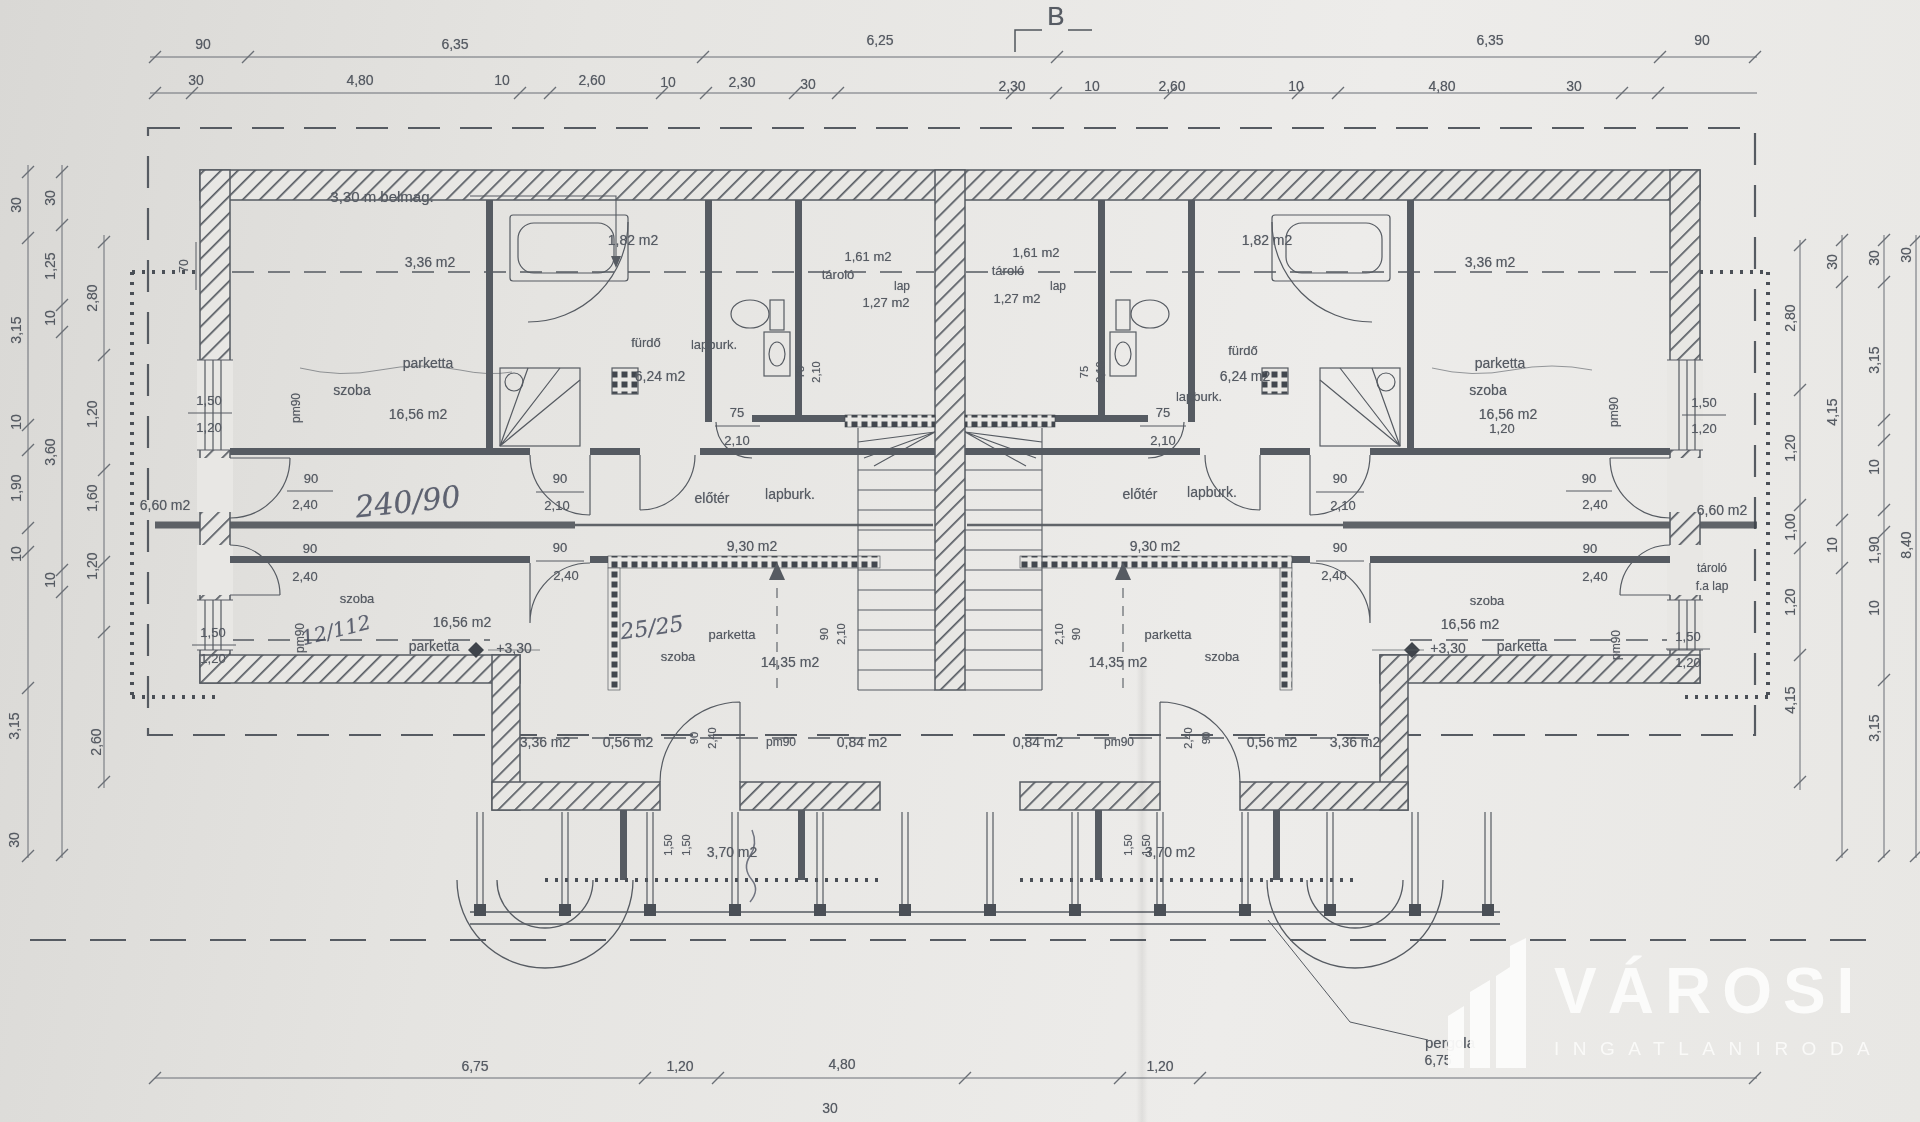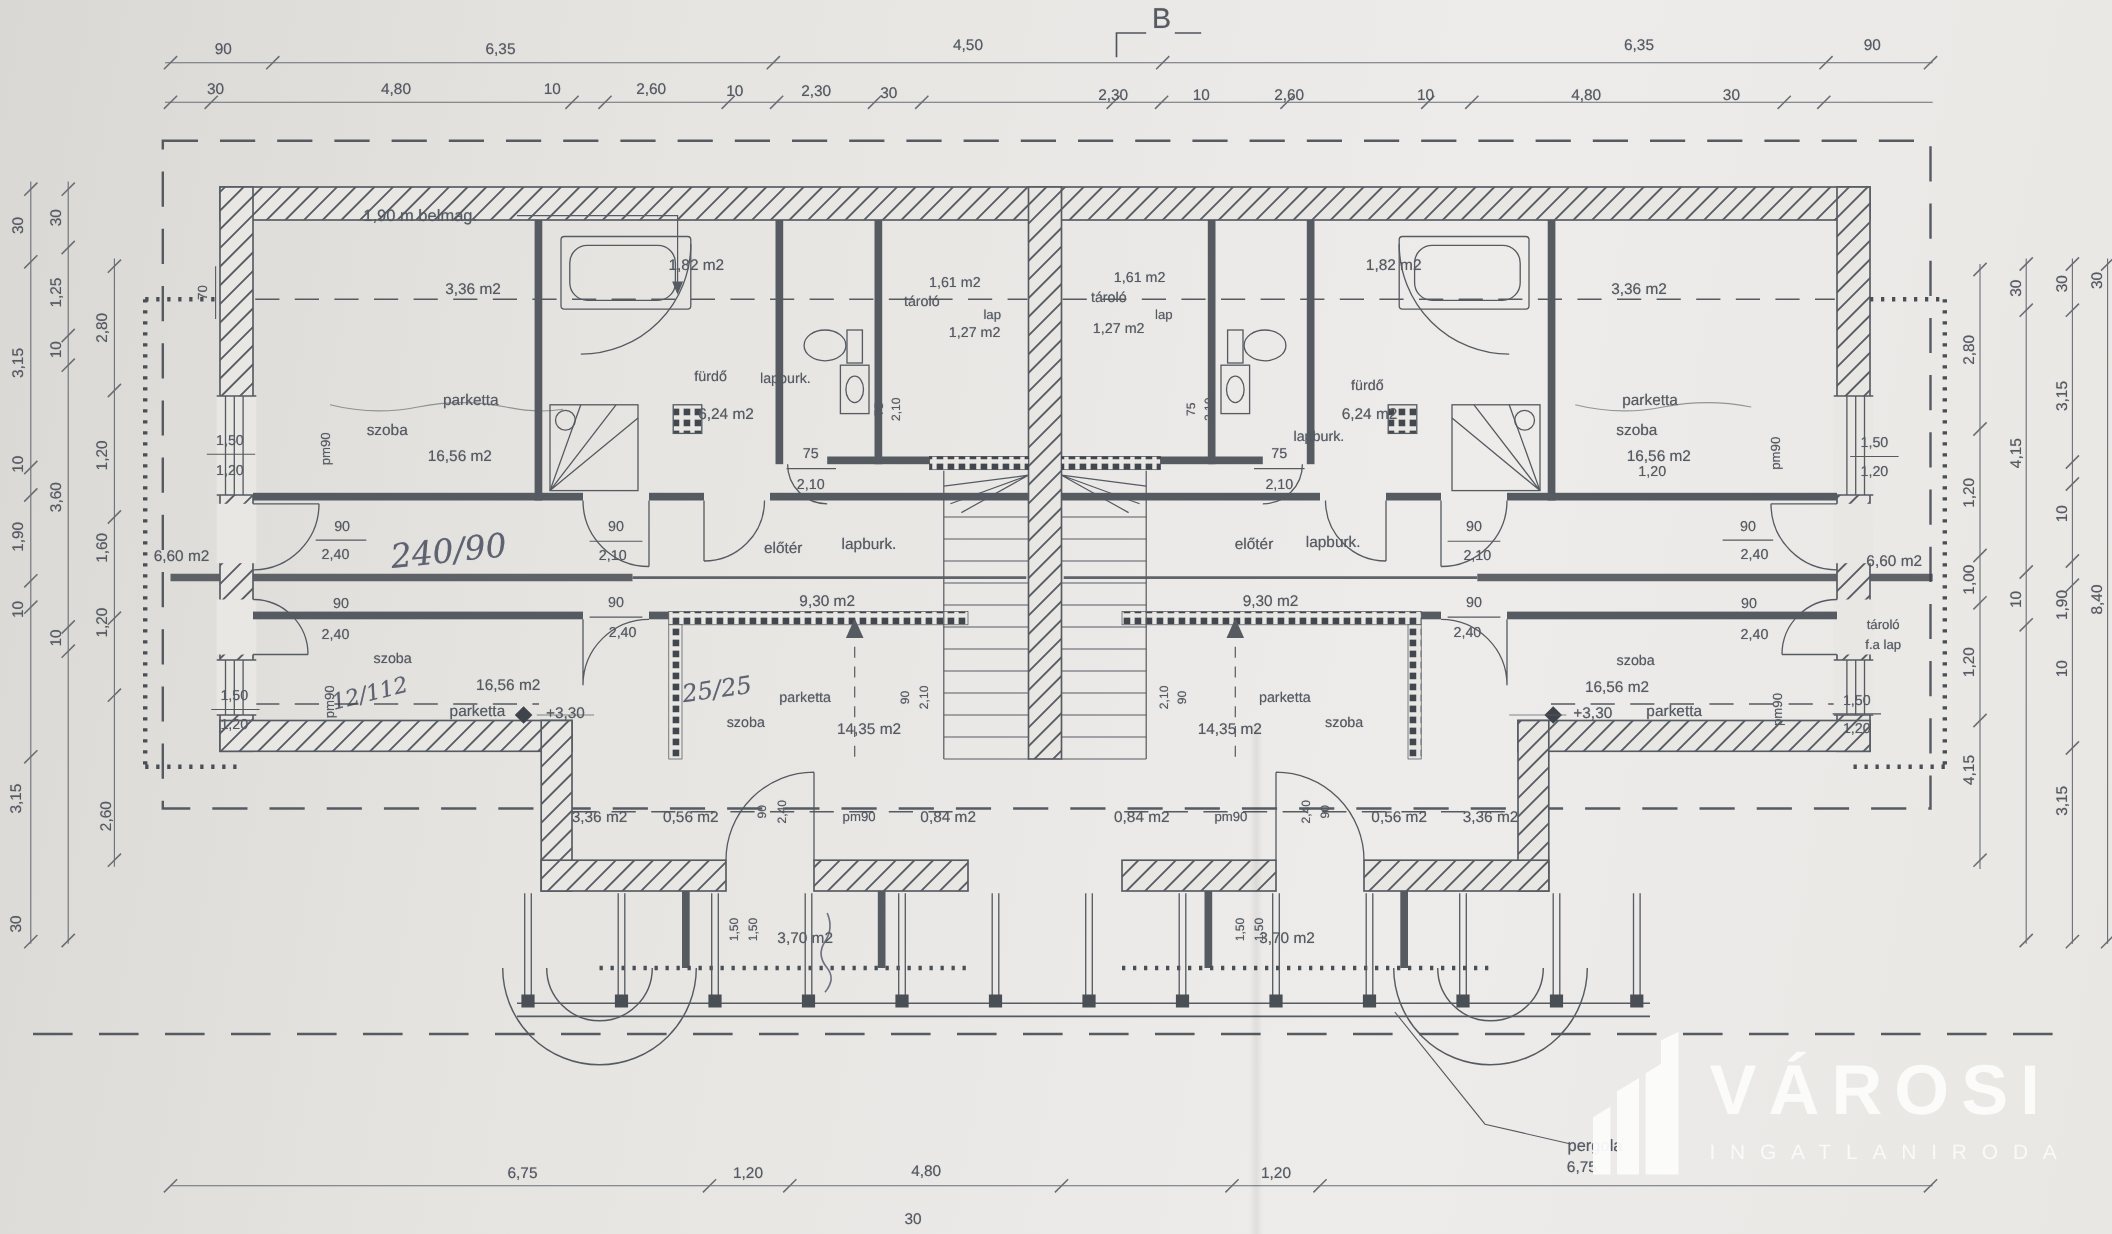--- a/index.html
+++ b/index.html
@@ -205,21 +205,21 @@
     <path d="M150,57 H1757 M150,93 H1757 M155,1078 H1757
              M28,165 V858 M62,165 V858 M104,235 V788
              M1800,240 V790 M1842,235 V858 M1884,235 V858 M1916,235 V858"></path>
   <path d="M149,63 L161,51 M242,63 L254,51 M697,63 L709,51 M1051,63 L1063,51 M1654,63 L1666,51 M1749,63 L1761,51 M149,99 L161,87 M186,99 L198,87 M514,99 L526,87 M544,99 L556,87 M656,99 L668,87 M700,99 L712,87 M789,99 L801,87 M832,99 L844,87 M1006,99 L1018,87 M1050,99 L1062,87 M1164,99 L1176,87 M1292,99 L1304,87 M1332,99 L1344,87 M1616,99 L1628,87 M1652,99 L1664,87 M149,1084 L161,1072 M639,1084 L651,1072 M712,1084 L724,1072 M959,1084 L971,1072 M1114,1084 L1126,1072 M1194,1084 L1206,1072 M1749,1084 L1761,1072 M22,178 L34,166 M22,244 L34,232 M22,431 L34,419 M22,456 L34,444 M22,534 L34,522 M22,558 L34,546 M22,694 L34,682 M22,862 L34,850 M56,178 L68,166 M56,231 L68,219 M56,311 L68,299 M56,338 L68,326 M56,576 L68,564 M56,598 L68,586 M56,861 L68,849 M98,248 L110,236 M98,361 L110,349 M98,476 L110,464 M98,568 L110,556 M98,638 L110,626 M98,788 L110,776 M1794,251 L1806,239 M1794,396 L1806,384 M1794,511 L1806,499 M1794,554 L1806,542 M1794,661 L1806,649 M1794,788 L1806,776 M1836,246 L1848,234 M1836,288 L1848,276 M1836,526 L1848,514 M1836,574 L1848,562 M1836,861 L1848,849 M1878,246 L1890,234 M1878,288 L1890,276 M1878,426 L1890,414 M1878,446 L1890,434 M1878,516 L1890,504 M1878,538 L1890,526 M1878,686 L1890,674 M1878,862 L1890,850 M1910,246 L1922,234 M1910,862 L1922,850 " stroke-width="1.4"></path>
       </g>
 </svg>
 
 <div id="labelhost">
       <div class="lb" style="left: 203px; top: 44px; font-size: 14px; transform: translate(-50%, -50%);">90</div>
       <div class="lb" style="left: 455px; top: 44px; font-size: 14px; transform: translate(-50%, -50%);">6,35</div>
-      <div class="lb" style="left: 880px; top: 40px; font-size: 14px; transform: translate(-50%, -50%);">4,50</div>
+      <div class="lb" style="left: 880px; top: 40px; font-size: 14px; transform: translate(-50%, -50%);">6,25</div>
       <div class="lb" style="left: 1490px; top: 40px; font-size: 14px; transform: translate(-50%, -50%);">6,35</div>
       <div class="lb" style="left: 1702px; top: 40px; font-size: 14px; transform: translate(-50%, -50%);">90</div>
       <div class="lb" style="left: 196px; top: 80px; font-size: 14px; transform: translate(-50%, -50%);">30</div>
       <div class="lb" style="left: 360px; top: 80px; font-size: 14px; transform: translate(-50%, -50%);">4,80</div>
       <div class="lb" style="left: 502px; top: 80px; font-size: 14px; transform: translate(-50%, -50%);">10</div>
       <div class="lb" style="left: 592px; top: 80px; font-size: 14px; transform: translate(-50%, -50%);">2,60</div>
       <div class="lb" style="left: 668px; top: 82px; font-size: 14px; transform: translate(-50%, -50%);">10</div>
       <div class="lb" style="left: 742px; top: 82px; font-size: 14px; transform: translate(-50%, -50%);">2,30</div>
       <div class="lb" style="left: 808px; top: 84px; font-size: 14px; transform: translate(-50%, -50%);">30</div>
       <div class="lb" style="left: 1012px; top: 86px; font-size: 14px; transform: translate(-50%, -50%);">2,30</div>
@@ -263,21 +263,21 @@
       <div class="lb" style="left: 1874px; top: 728px; font-size: 14px; transform: translate(-50%, -50%) rotate(-90deg);">3,15</div>
       <div class="lb" style="left: 1906px; top: 255px; font-size: 14px; transform: translate(-50%, -50%) rotate(-90deg);">30</div>
       <div class="lb" style="left: 1906px; top: 545px; font-size: 14px; transform: translate(-50%, -50%) rotate(-90deg);">8,40</div>
       <div class="lb" style="left: 475px; top: 1066px; font-size: 14px; transform: translate(-50%, -50%);">6,75</div>
       <div class="lb" style="left: 680px; top: 1066px; font-size: 14px; transform: translate(-50%, -50%);">1,20</div>
       <div class="lb" style="left: 842px; top: 1064px; font-size: 14px; transform: translate(-50%, -50%);">4,80</div>
       <div class="lb" style="left: 1160px; top: 1066px; font-size: 14px; transform: translate(-50%, -50%);">1,20</div>
       <div class="lb" style="left: 1438px; top: 1060px; font-size: 14px; transform: translate(-50%, -50%);">6,75</div>
       <div class="lb" style="left: 830px; top: 1108px; font-size: 14px; transform: translate(-50%, -50%);">30</div>
       <div class="lb" style="left: 1450px; top: 1042px; font-size: 15px; transform: translate(-50%, -50%);">pergola</div>
-      <div class="lb" style="left: 382px; top: 196px; font-size: 15px; transform: translate(-50%, -50%);">1,90 m belmag.</div>
+      <div class="lb" style="left: 382px; top: 196px; font-size: 15px; transform: translate(-50%, -50%);">3,30 m belmag.</div>
       <div class="lb" style="left: 430px; top: 262px; font-size: 14px; transform: translate(-50%, -50%);">3,36 m2</div>
       <div class="lb" style="left: 1490px; top: 262px; font-size: 14px; transform: translate(-50%, -50%);">3,36 m2</div>
       <div class="lb" style="left: 633px; top: 240px; font-size: 14px; transform: translate(-50%, -50%);">1,82 m2</div>
       <div class="lb" style="left: 1267px; top: 240px; font-size: 14px; transform: translate(-50%, -50%);">1,82 m2</div>
       <div class="lb" style="left: 646px; top: 342px; font-size: 13px; transform: translate(-50%, -50%);">fürdő</div>
       <div class="lb" style="left: 714px; top: 344px; font-size: 13px; transform: translate(-50%, -50%);">lapburk.</div>
       <div class="lb" style="left: 660px; top: 376px; font-size: 14px; transform: translate(-50%, -50%);">6,24 m2</div>
       <div class="lb" style="left: 1243px; top: 350px; font-size: 13px; transform: translate(-50%, -50%);">fürdő</div>
       <div class="lb" style="left: 1245px; top: 376px; font-size: 14px; transform: translate(-50%, -50%);">6,24 m2</div>
       <div class="lb" style="left: 1199px; top: 396px; font-size: 13px; transform: translate(-50%, -50%);">lapburk.</div>

